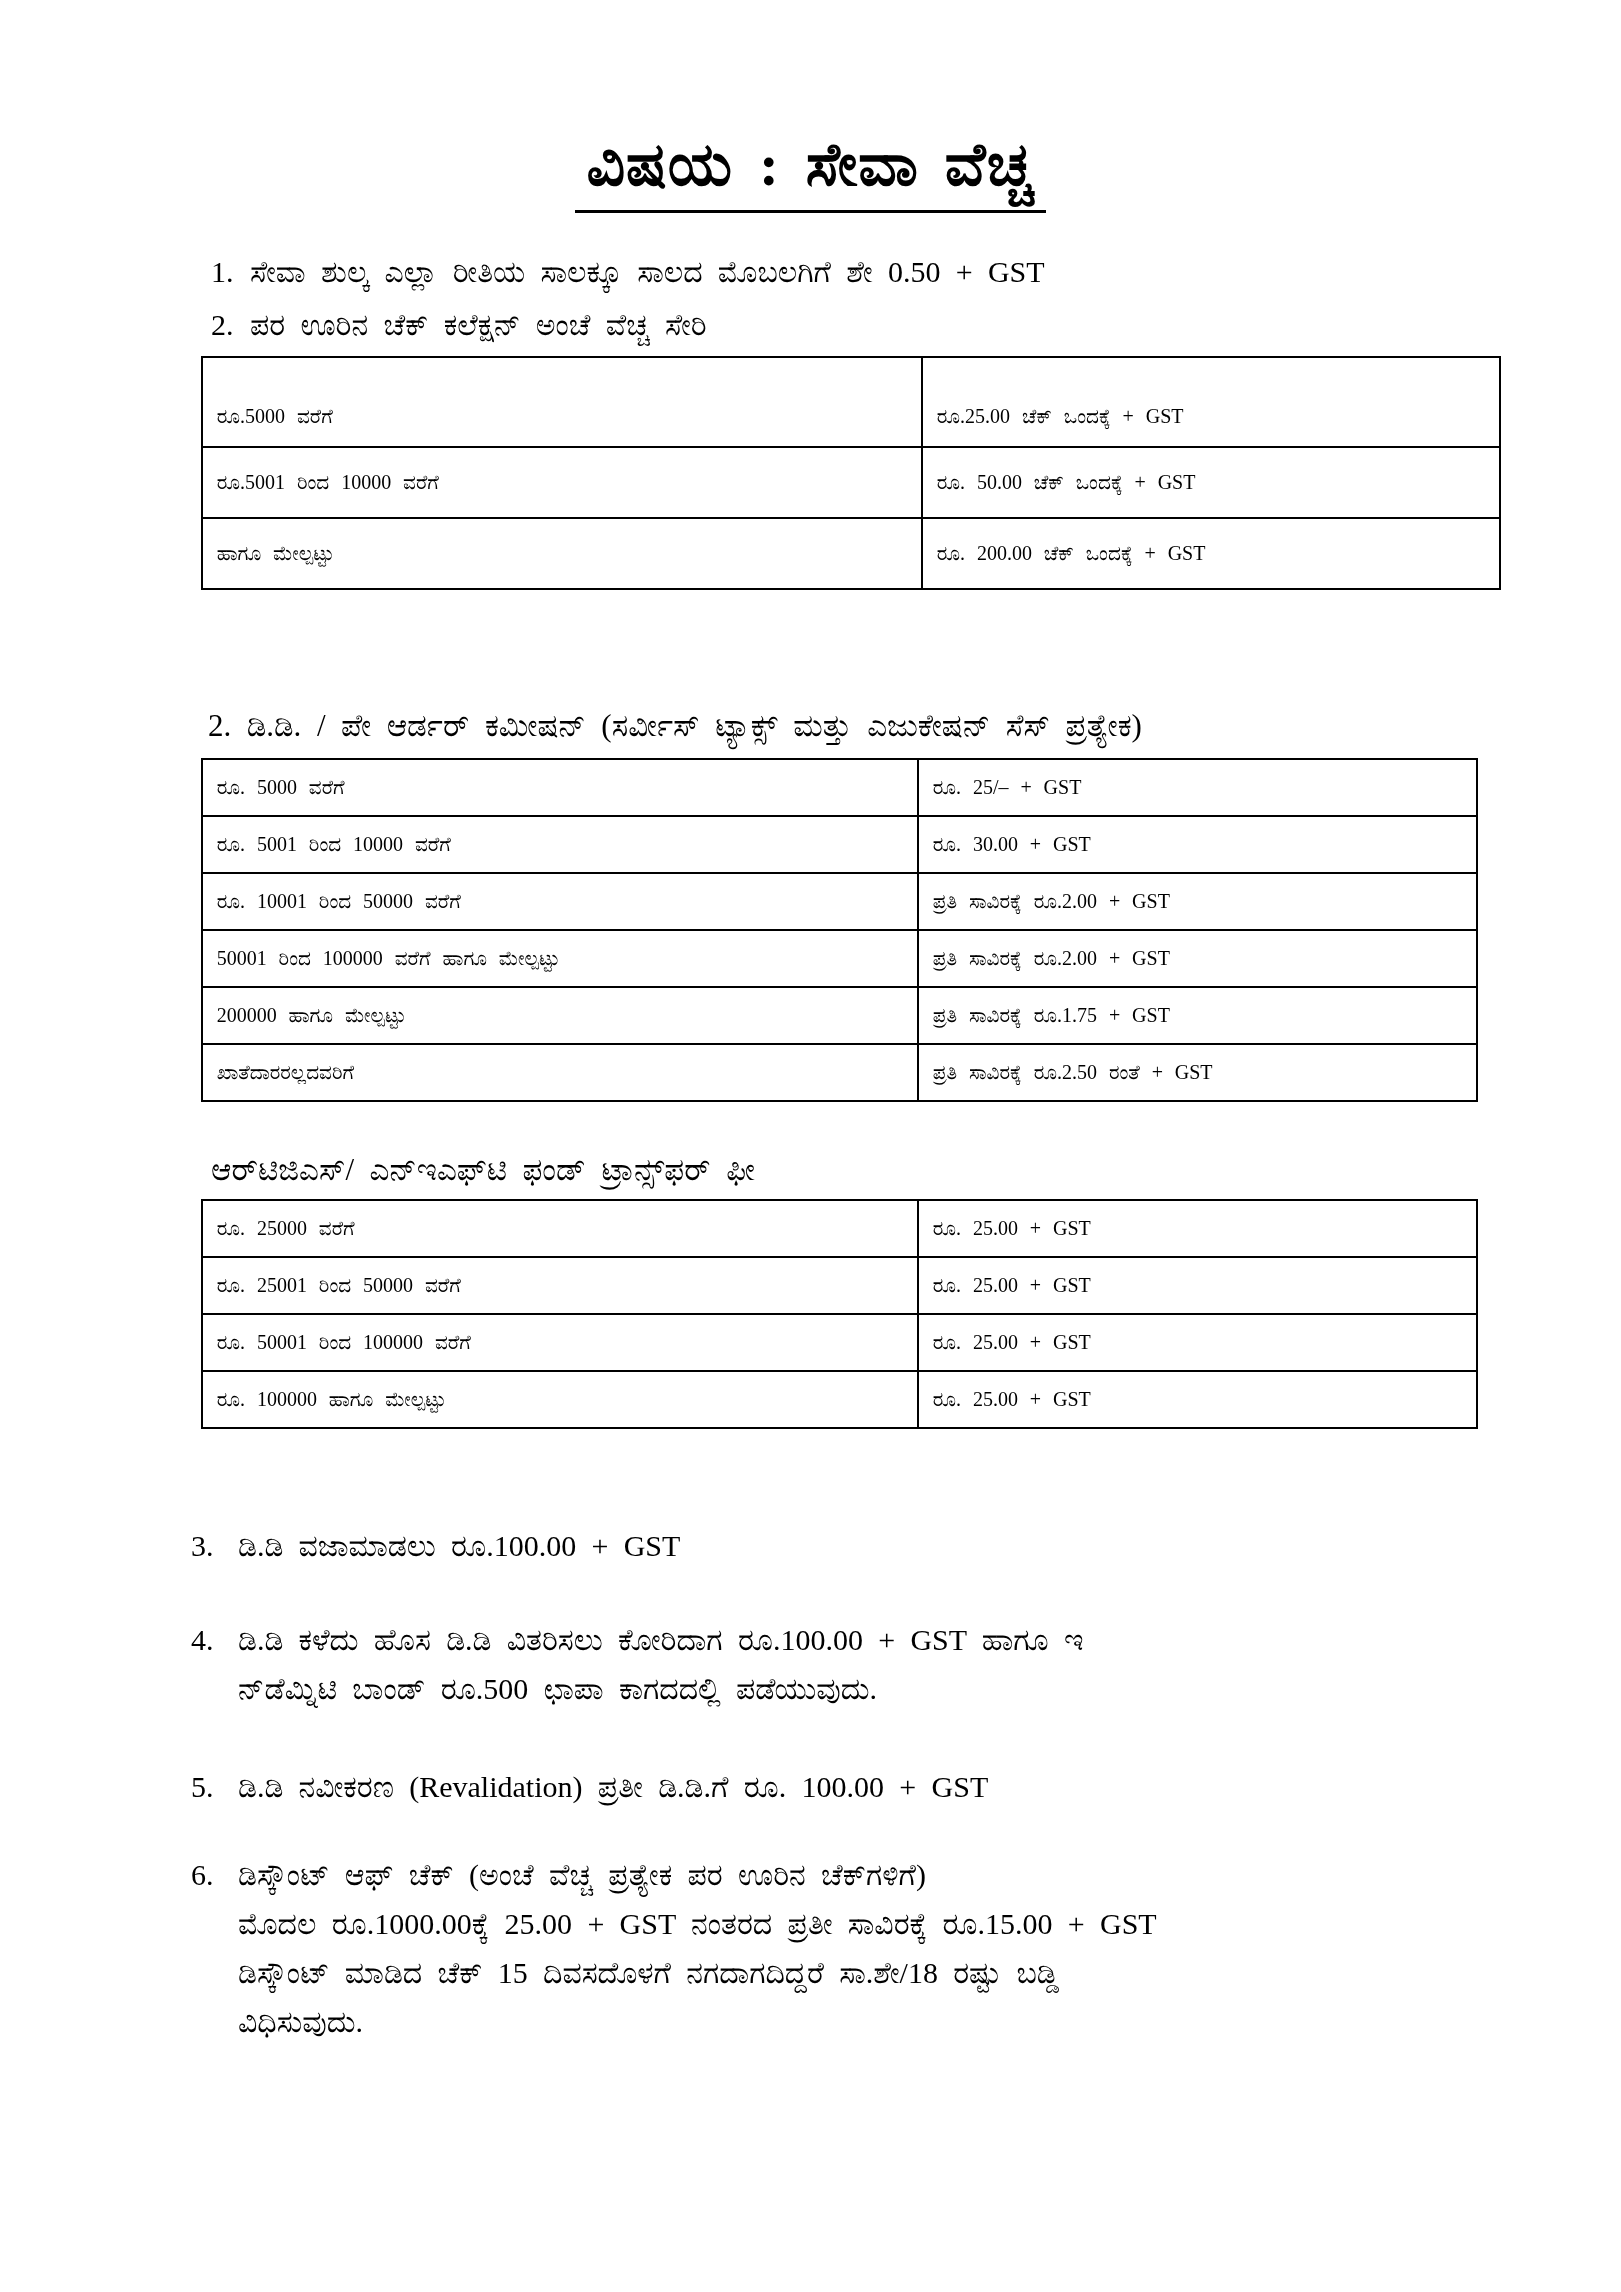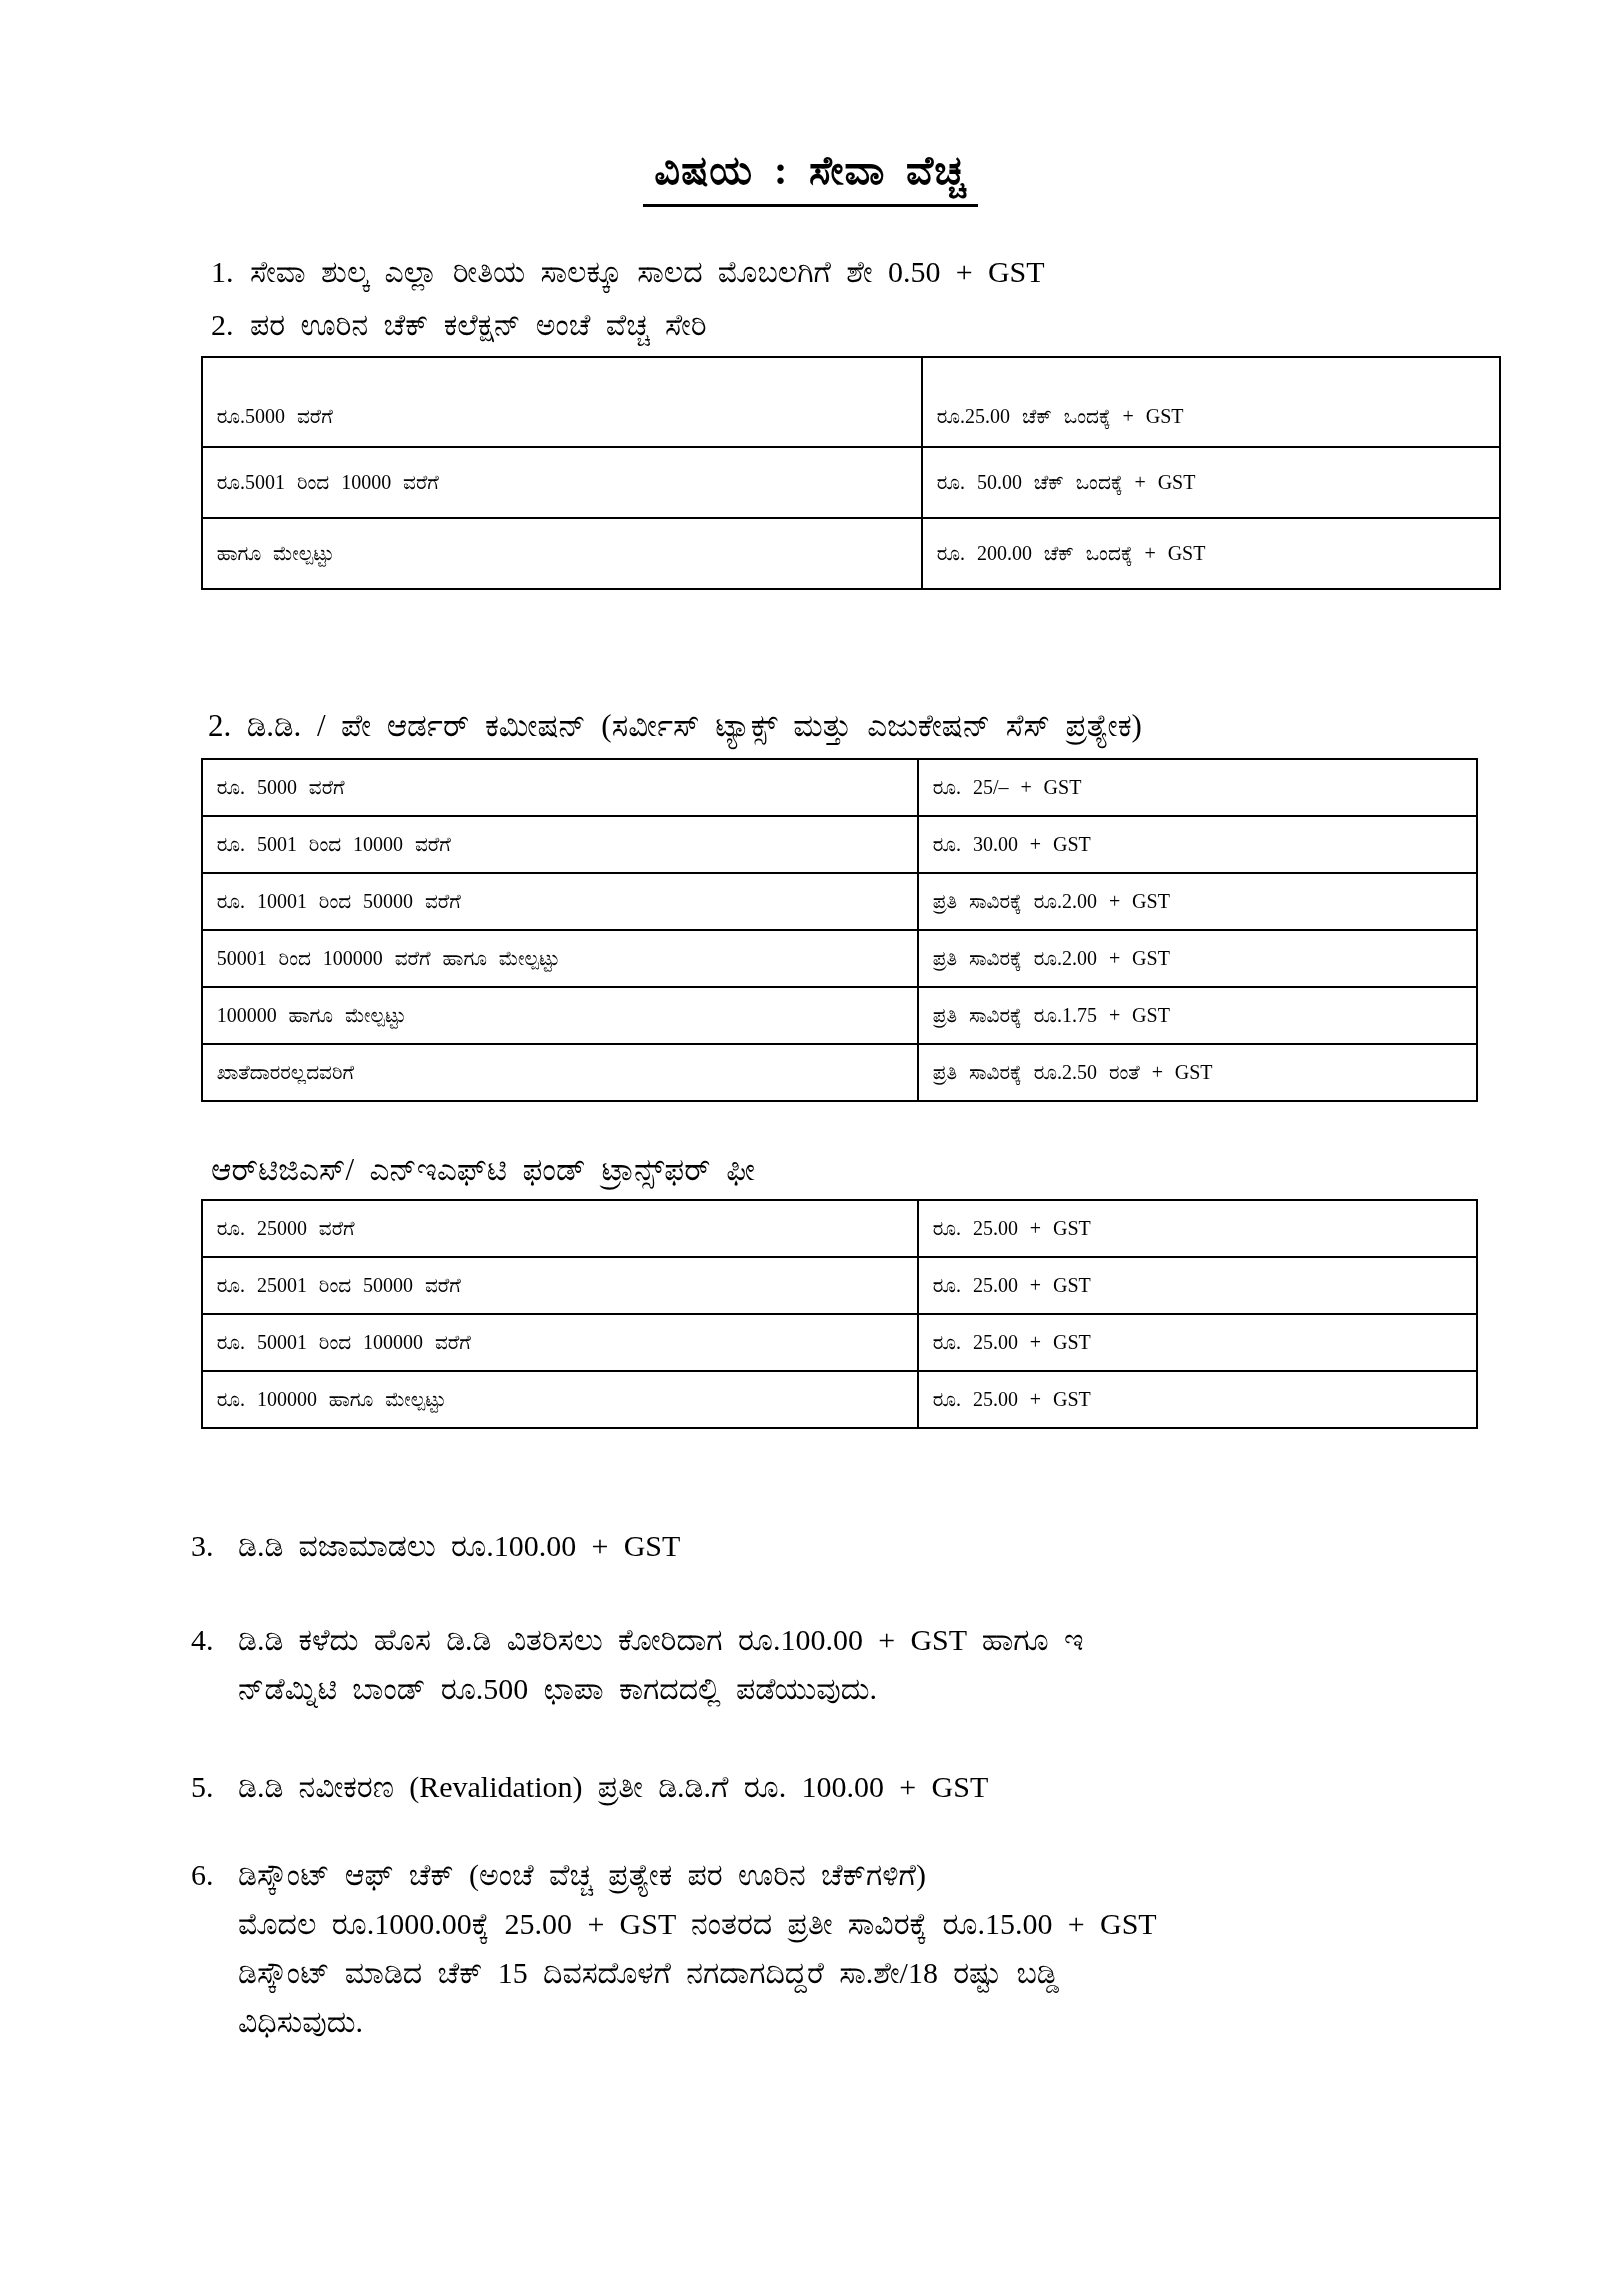--- a/index.html
+++ b/index.html
@@ -17,27 +17,26 @@
   
   .title-wrap {
     position: absolute;
     top: 131px;
     left: 0;
     width: 100%;
     text-align: center;
   }
   .title-text {
     display: inline-block;
-    font-size: 40px;
+    font-size: 60px;
     font-weight: bold;
     letter-spacing: 1px;
     word-spacing: 9.8px;
     padding: 0 11.8px 9.8px 11.8px;
     border-bottom: 3.9px solid #000;
-    margin-top: 16px;
   }
 
   
   .intro {
     position: absolute;
     top: 245px;
     left: 211px;
     font-size: 30px;
   }
   .intro .li { display: flex; line-height: 53px; }
@@ -153,21 +152,21 @@
     </tr>
     <tr>
       <td class="c1">ರೂ. 10001 ರಿಂದ 50000 ವರೆಗೆ</td>
       <td class="c2">ಪ್ರತಿ ಸಾವಿರಕ್ಕೆ ರೂ.2.00 + GST</td>
     </tr>
     <tr>
       <td class="c1">50001 ರಿಂದ 100000 ವರೆಗೆ ಹಾಗೂ ಮೇಲ್ಪಟ್ಟು</td>
       <td class="c2">ಪ್ರತಿ ಸಾವಿರಕ್ಕೆ ರೂ.2.00 + GST</td>
     </tr>
     <tr>
-      <td class="c1">100000 ಹಾಗೂ ಮೇಲ್ಪಟ್ಟು</td>
+      <td class="c1">200000 ಹಾಗೂ ಮೇಲ್ಪಟ್ಟು</td>
       <td class="c2">ಪ್ರತಿ ಸಾವಿರಕ್ಕೆ ರೂ.1.75 + GST</td>
     </tr>
     <tr>
       <td class="c1">ಖಾತೆದಾರರಲ್ಲದವರಿಗೆ</td>
       <td class="c2">ಪ್ರತಿ ಸಾವಿರಕ್ಕೆ ರೂ.2.50 ರಂತೆ + GST</td>
     </tr>
   </tbody>
     </table>
 
   <div class="heading h-rtgs">ಆರ್‌ಟಿಜಿಎಸ್/ ಎನ್‌ಇಎಫ್‌ಟಿ ಫಂಡ್ ಟ್ರಾನ್ಸ್‌ಫರ್ ಫೀ</div>

